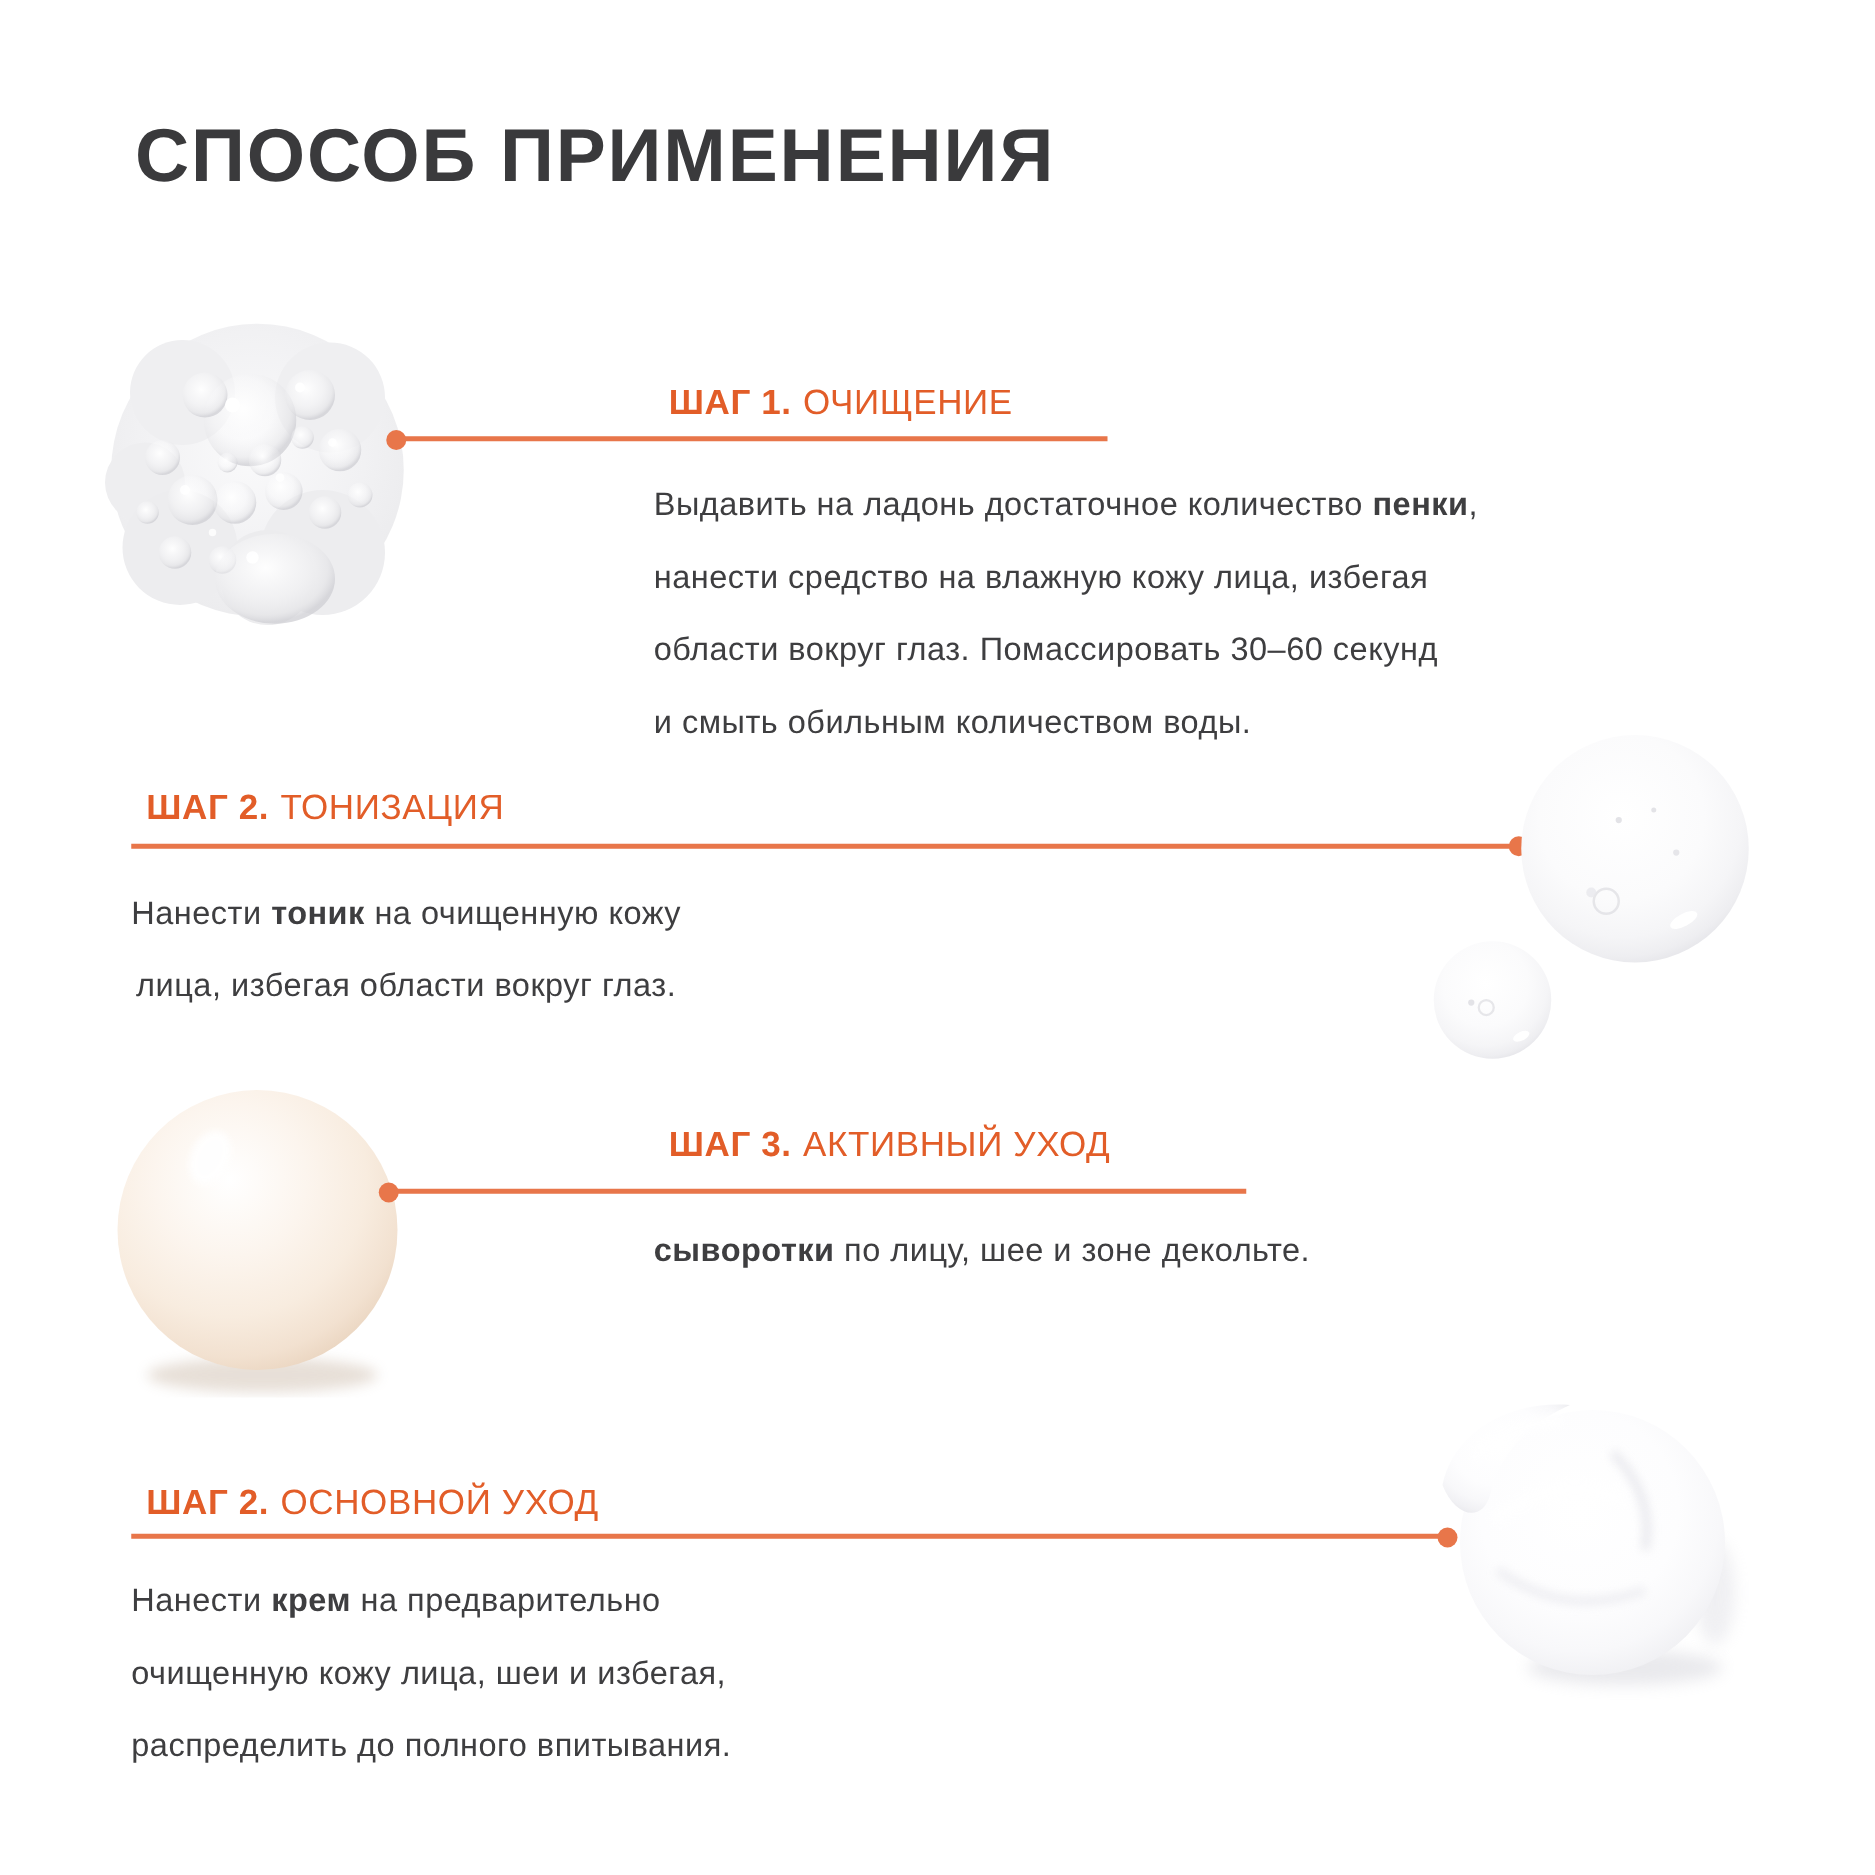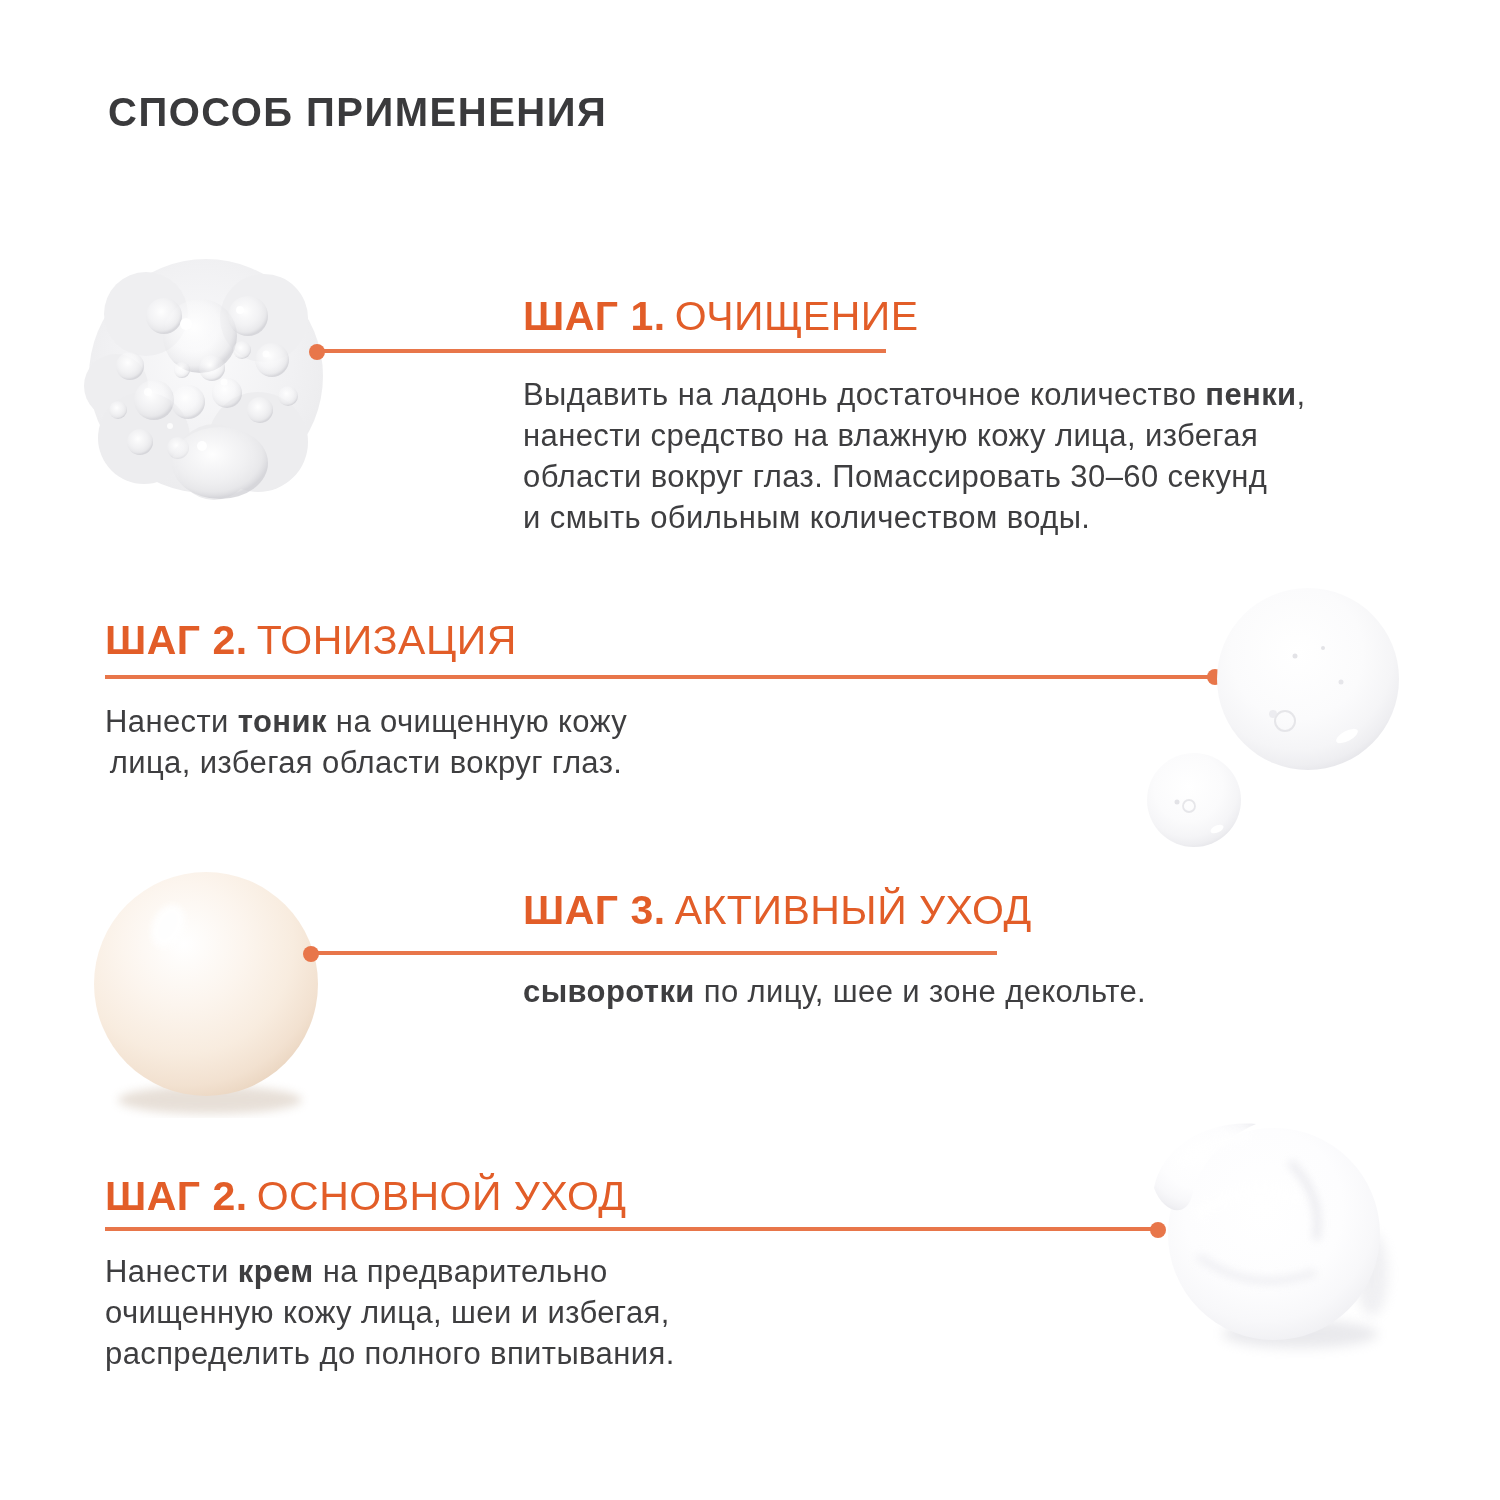--- a/index.html
+++ b/index.html
@@ -4,31 +4,31 @@
 <style>
   html,body{margin:0;padding:0;background:#fff;}
   .page{
     position:relative;width:1500px;height:1500px;overflow:hidden;
     background:var(--background,#fff);
     font-family:"Liberation Sans",sans-serif;
     color:var(--body-text,#3E3E40);
   }
   .page-title{
     position:absolute;left:108px;top:90px;margin:0;
-    font-size:40px;font-weight:700;letter-spacing:1.5px;
+    font-size:60px;font-weight:700;letter-spacing:1.5px;
     color:var(--title-text,#3A3A3C);white-space:nowrap;
   }
   .heading{
-    position:absolute;margin:0;font-size:41px;line-height:1;
+    position:absolute;margin:12px;font-size:28px;line-height:1;
     font-weight:400;letter-spacing:.5px;white-space:nowrap;
     color:var(--accent-text,#E25D28);
   }
   .heading .step-label{font-weight:700;margin-right:9px;}
   .body{
-    position:absolute;margin:0;font-size:31px;line-height:41px;
+    position:absolute;margin:0;font-size:26px;line-height:58px;
     letter-spacing:.4px;white-space:pre-line;color:var(--body-text,#3E3E40);
   }
   .body b{font-weight:700;}
   .connector{position:absolute;height:4px;background:var(--connector,#E8764A);}
   .dot{position:absolute;width:16px;height:16px;border-radius:50%;background:var(--connector,#E8764A);}
   .art{position:absolute;}
   
   .h1pos{left:523px;top:296px;}
   .b1pos{left:523px;top:374px;}
   .c1{left:317px;top:349px;width:569px;}

